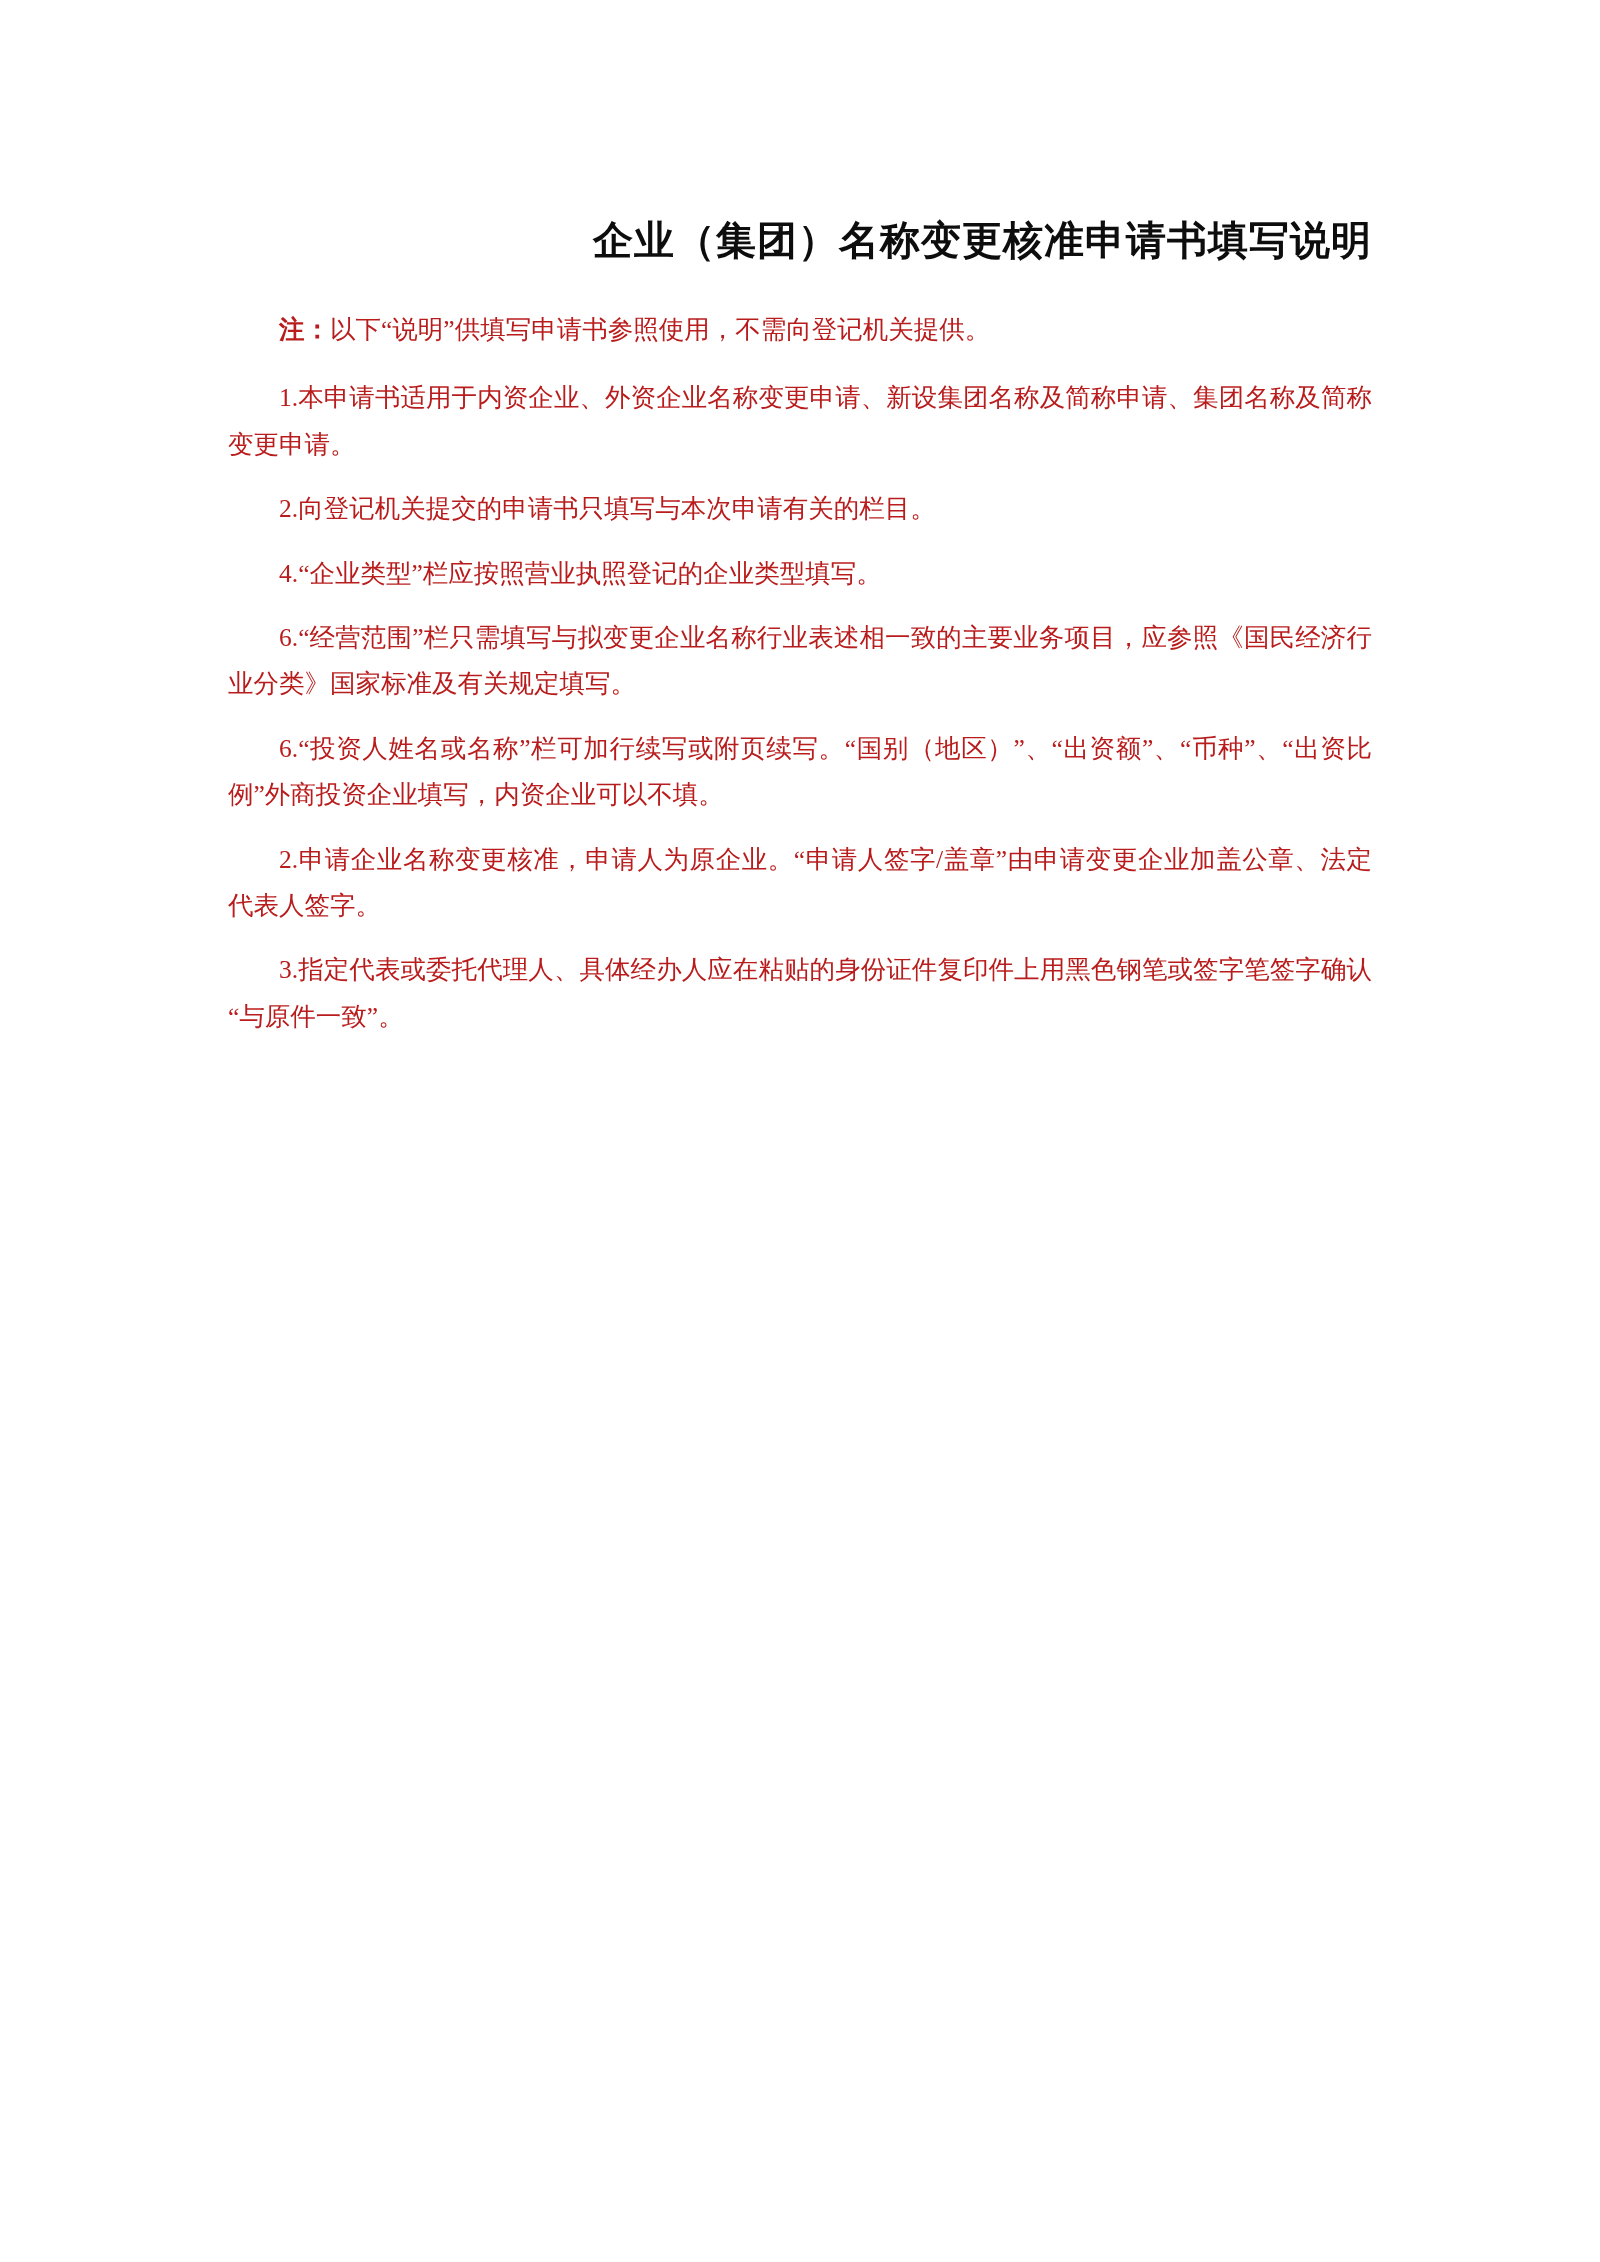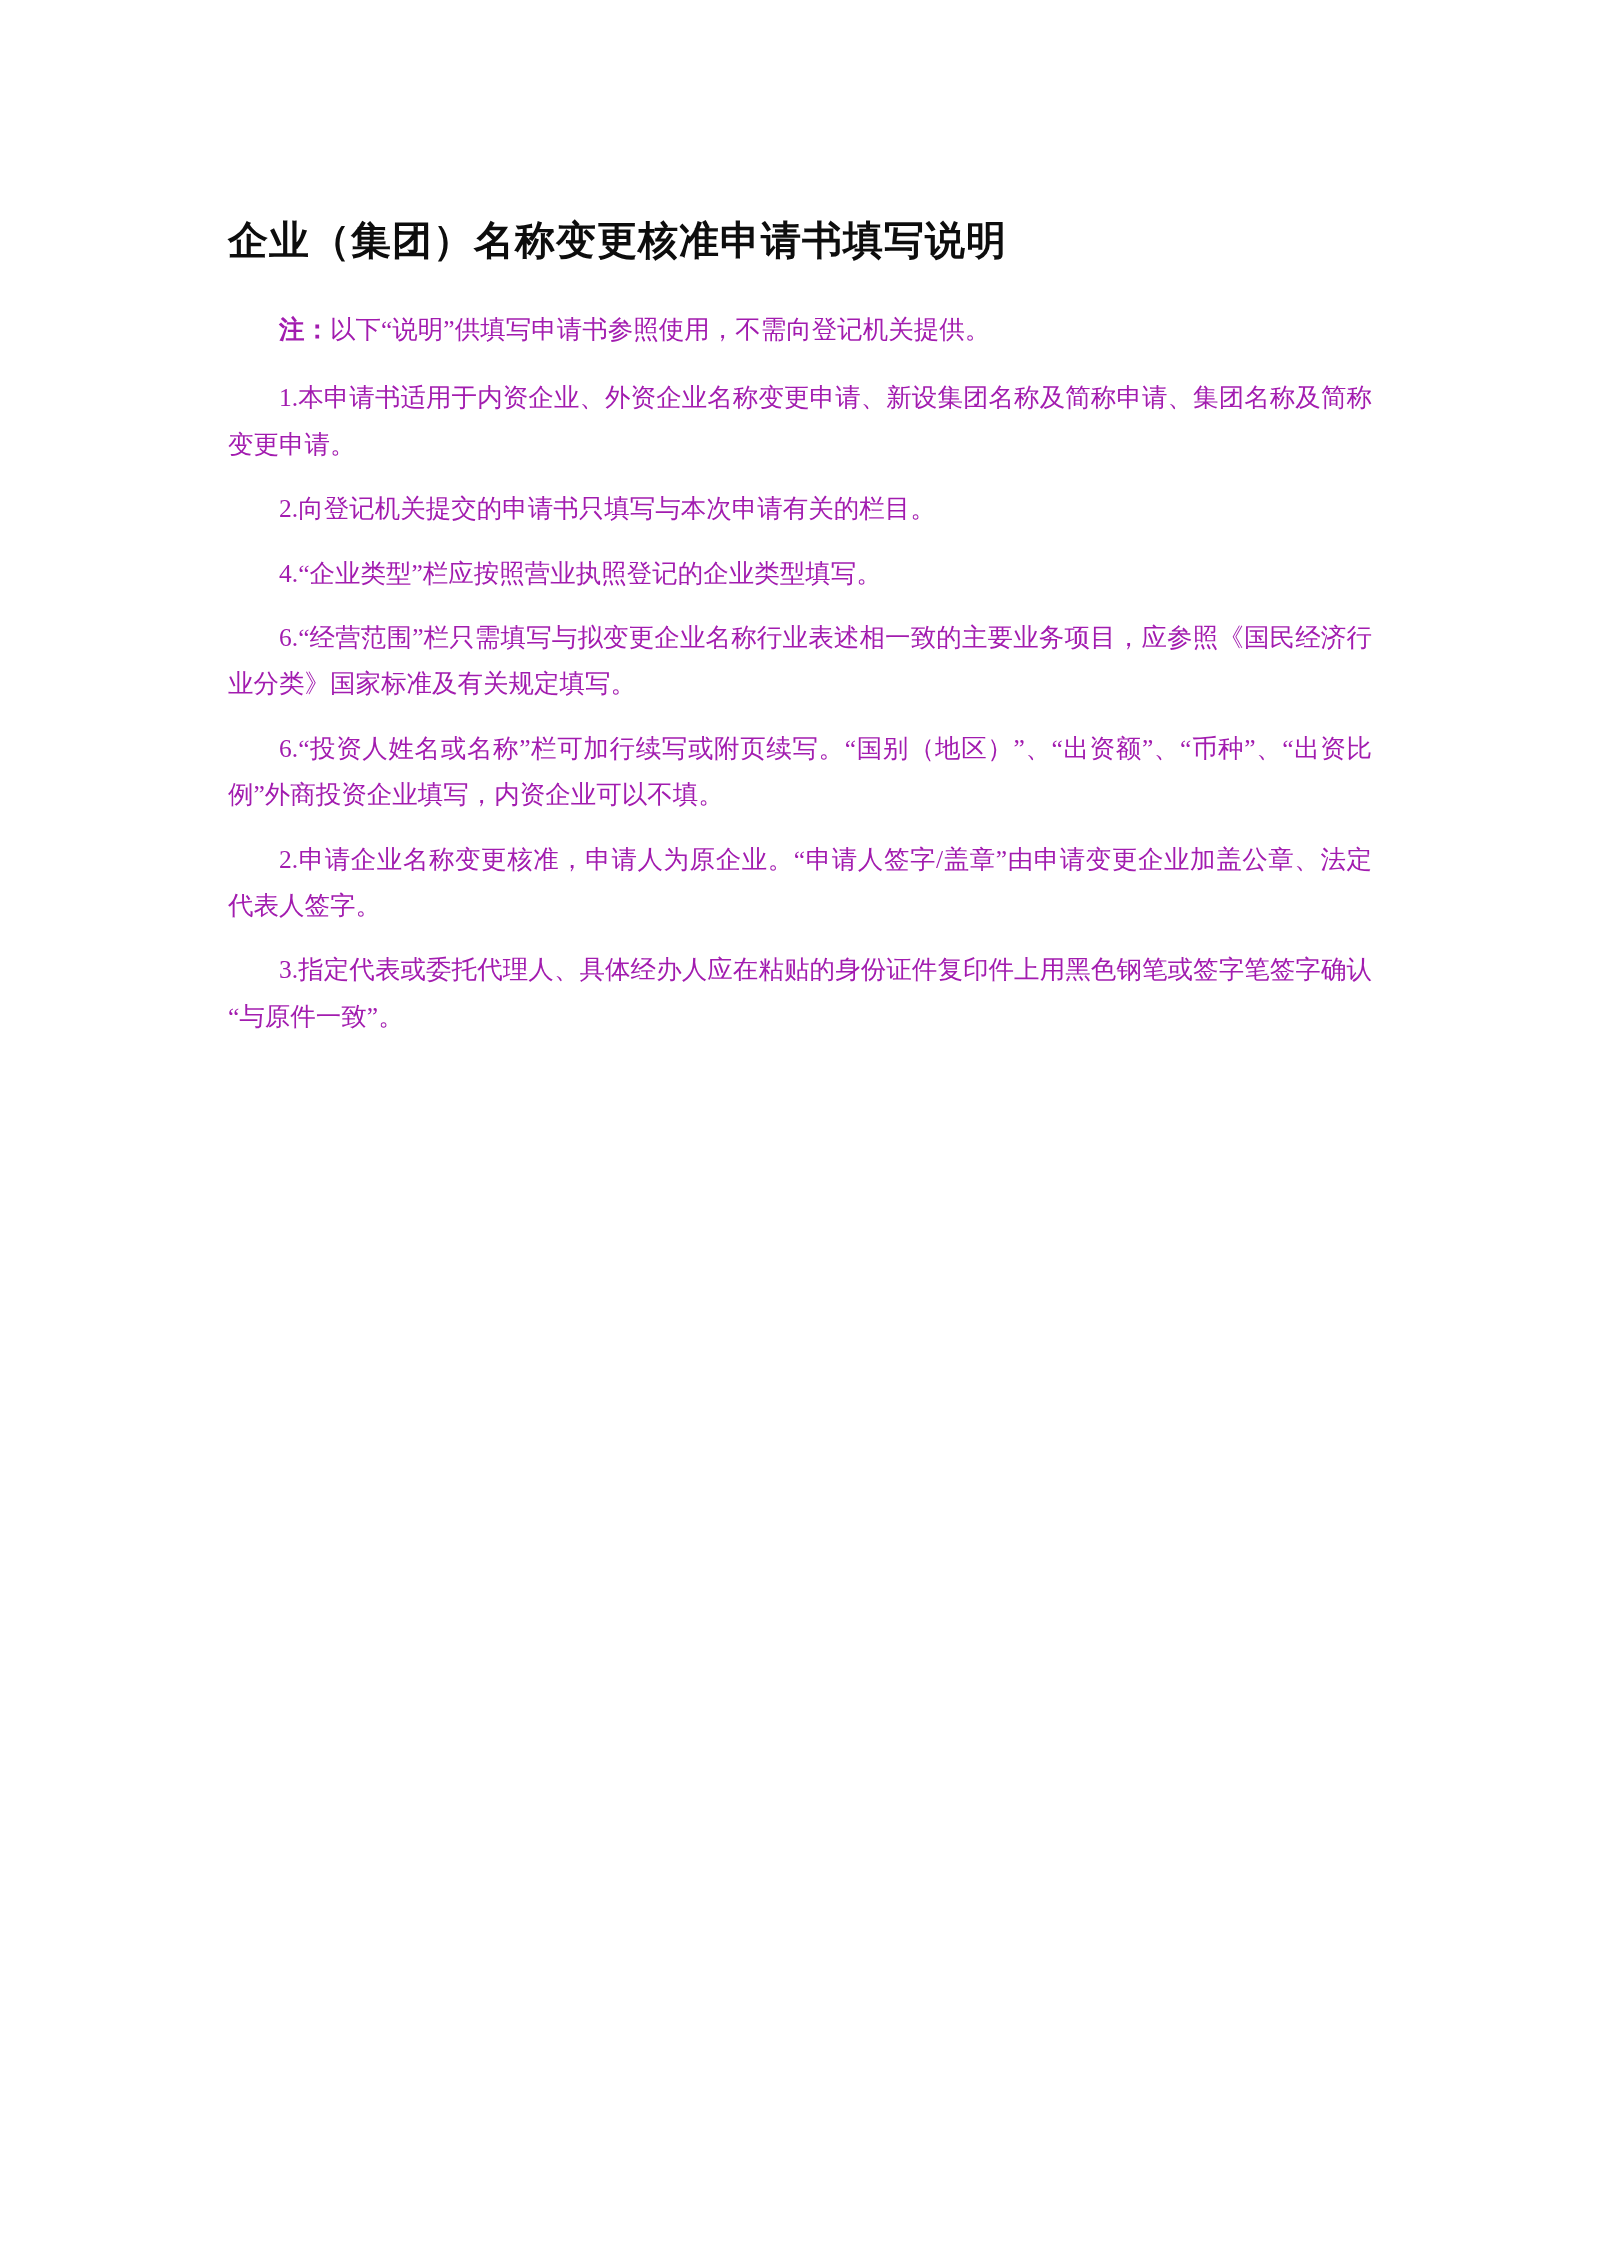--- a/index.html
+++ b/index.html
@@ -19,33 +19,33 @@
     width: 1600px;
     height: 2262px;
     box-sizing: border-box;
     padding: 215px 228px 0 228px;
   }
   .doc-title {
     font-family: "DejaVu Sans", "Liberation Sans", sans-serif;
     font-weight: bold;
     font-size: 40px;
     line-height: 1.25;
-    text-align: left;
+    text-align: right;
     letter-spacing: 1px;
     margin: 0 0 42px 0;
     color: #0d0d0d;
   }
   .para {
     font-size: 25.5px;
     line-height: 1.82;
     text-align: justify;
     text-justify: inter-ideograph;
     margin: 0 0 18px 0;
     text-indent: 51px;
-    color: #a21caf;
+    color: #b91c1c;
   }
   .para .lead {
     font-weight: bold;
   }
   .note-para {
     margin-bottom: 22px;
   }
 </style>
 </head>
 <body>

